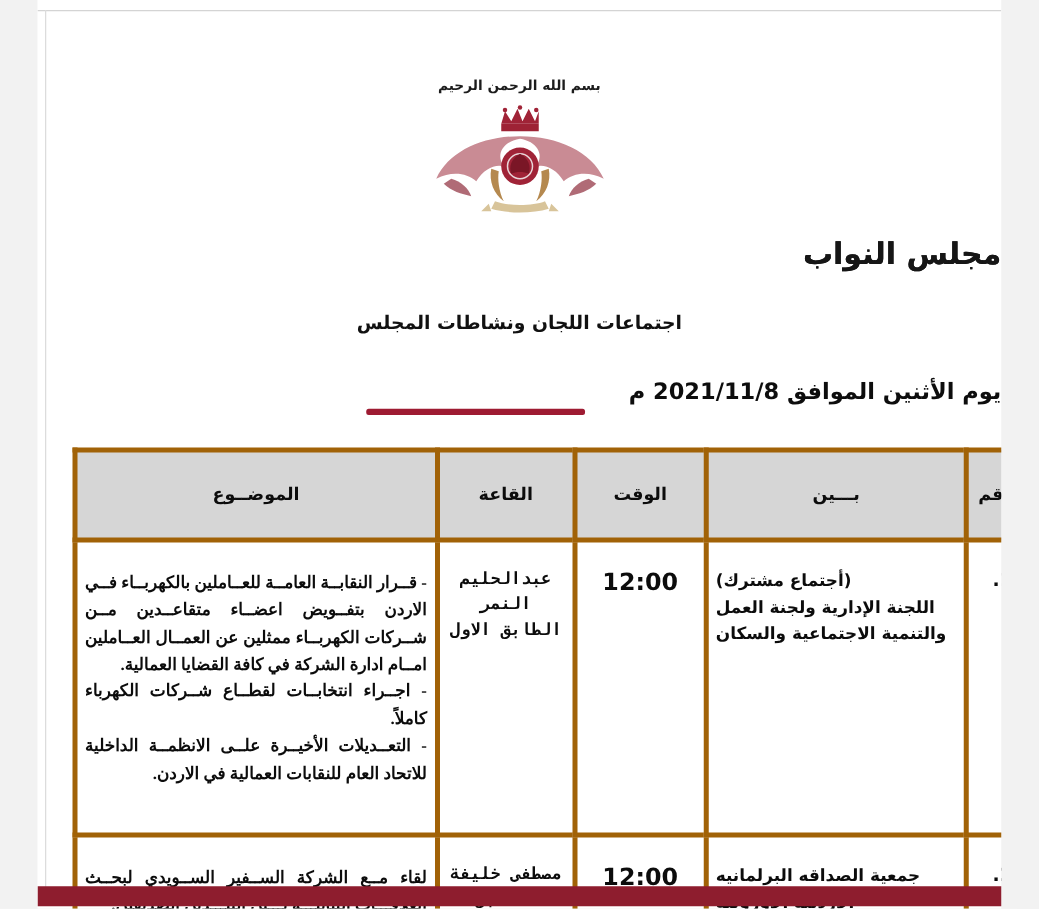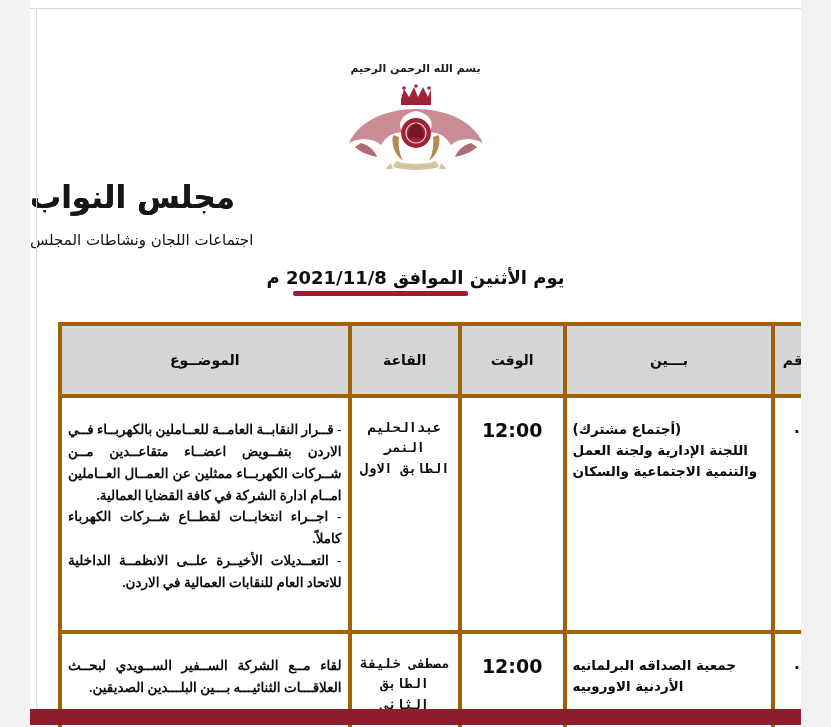--- a/index.html
+++ b/index.html
@@ -15,38 +15,37 @@
   .scan-line-left{position:absolute;top:8px;left:6px;width:1px;height:715px;background:#dcdcdc;}
 
   .bismillah{
     text-align:center;
     margin:0;padding-top:62px;
     font-size:11px;font-weight:bold;color:#1c1c1c;
     direction:rtl;
   }
   .logo-wrap{text-align:center;margin-top:8px;height:92px;}
   .calligraphy{
-    text-align:left;
-    font-size:31px;font-weight:bold;color:#161616;
+    text-align:right;
+    font-size:24px;font-weight:bold;color:#161616;
     direction:rtl;
-    margin-top:4px;
+    margin-top:14px;
     letter-spacing:1px;
     text-shadow:0 0 .4px #161616;
   }
   .section-heading{
-    text-align:left;
-    font-size:15px;font-weight:normal;color:#111;
+    text-align:center;
+    font-size:15px;font-weight:bold;color:#111;
     direction:rtl;
-    margin-top:16px;
+    margin-top:32px;
   }
   .date-line{
-    text-align:center;
     font-size:18px;font-weight:bold;color:#0d0d0d;
     direction:rtl;
-    margin-top:18px;
+    margin-top:36px;
   }
   .date-underline{
     width:175px;height:5px;
     margin:3px auto 0 auto;
     transform:translateX(-35px);
     border-radius:2px;
   }
 
   table.schedule{
     direction:rtl;

